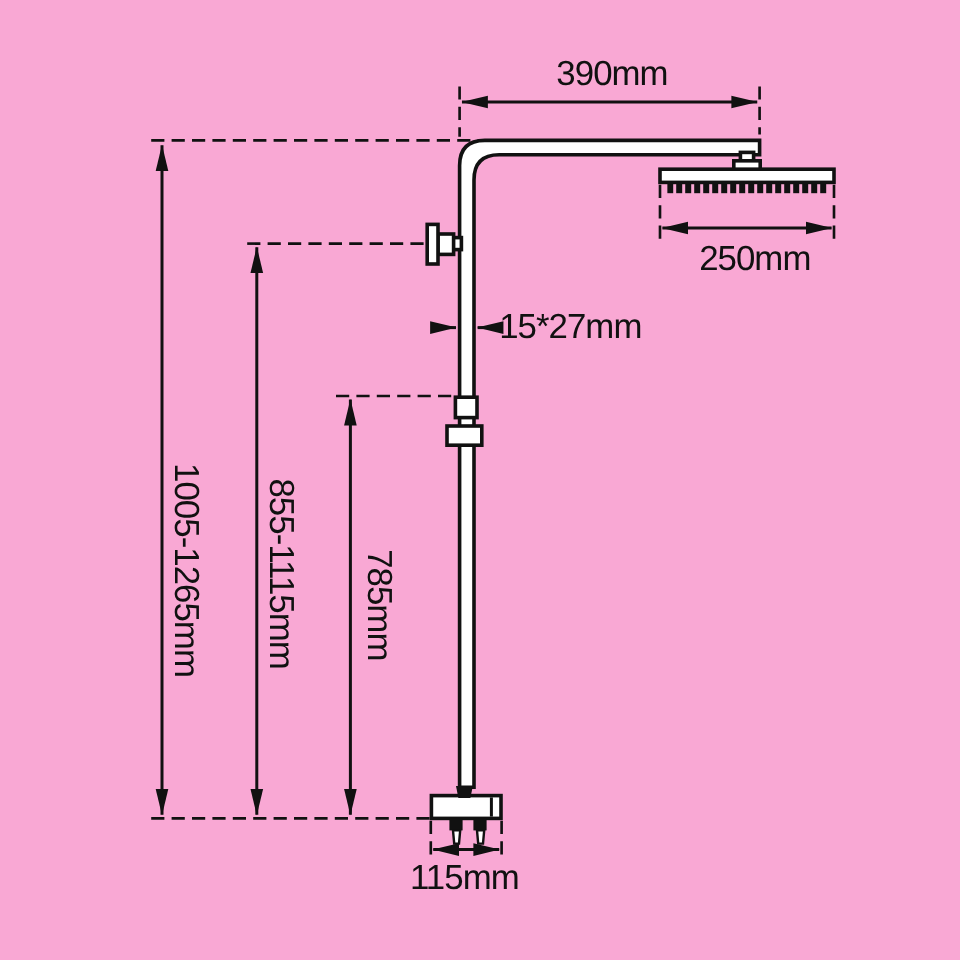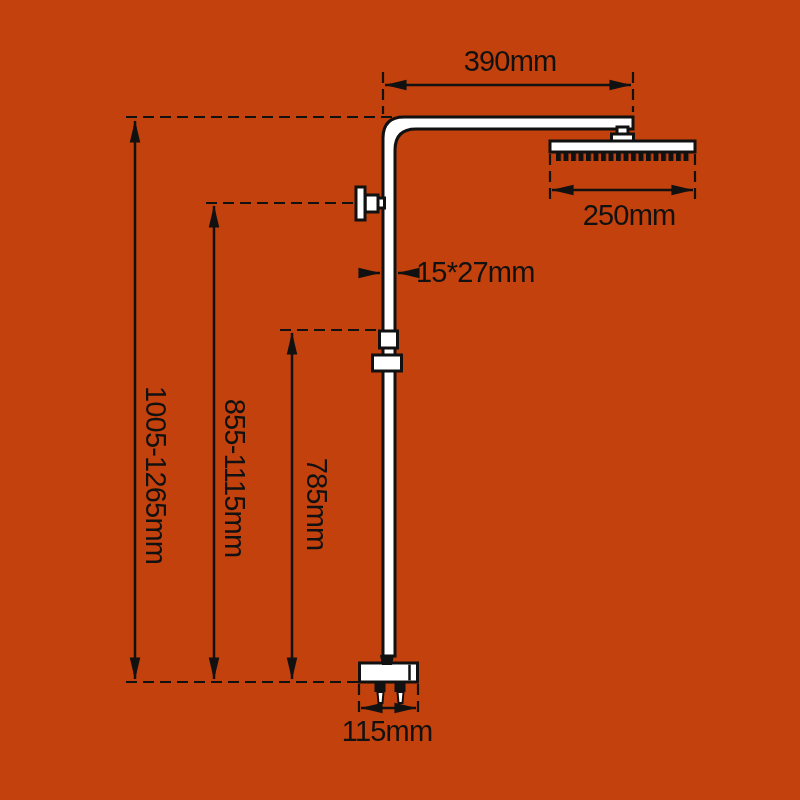--- a/index.html
+++ b/index.html
@@ -4,21 +4,21 @@
 <style>
   html, body {
     margin: 0;
     padding: 0;
     background: #ffffff;
   }
   .canvas {
     position: relative;
     width: 800px;
     height: 800px;
-    background: #c2410c;
+    background: #f9a8d4;
     overflow: hidden;
     font-family: "Liberation Sans", sans-serif;
   }
   svg {
     display: block;
   }
   .dim-label {
     font-family: "Liberation Sans", sans-serif;
     font-size: 29px;
     font-weight: 400;

